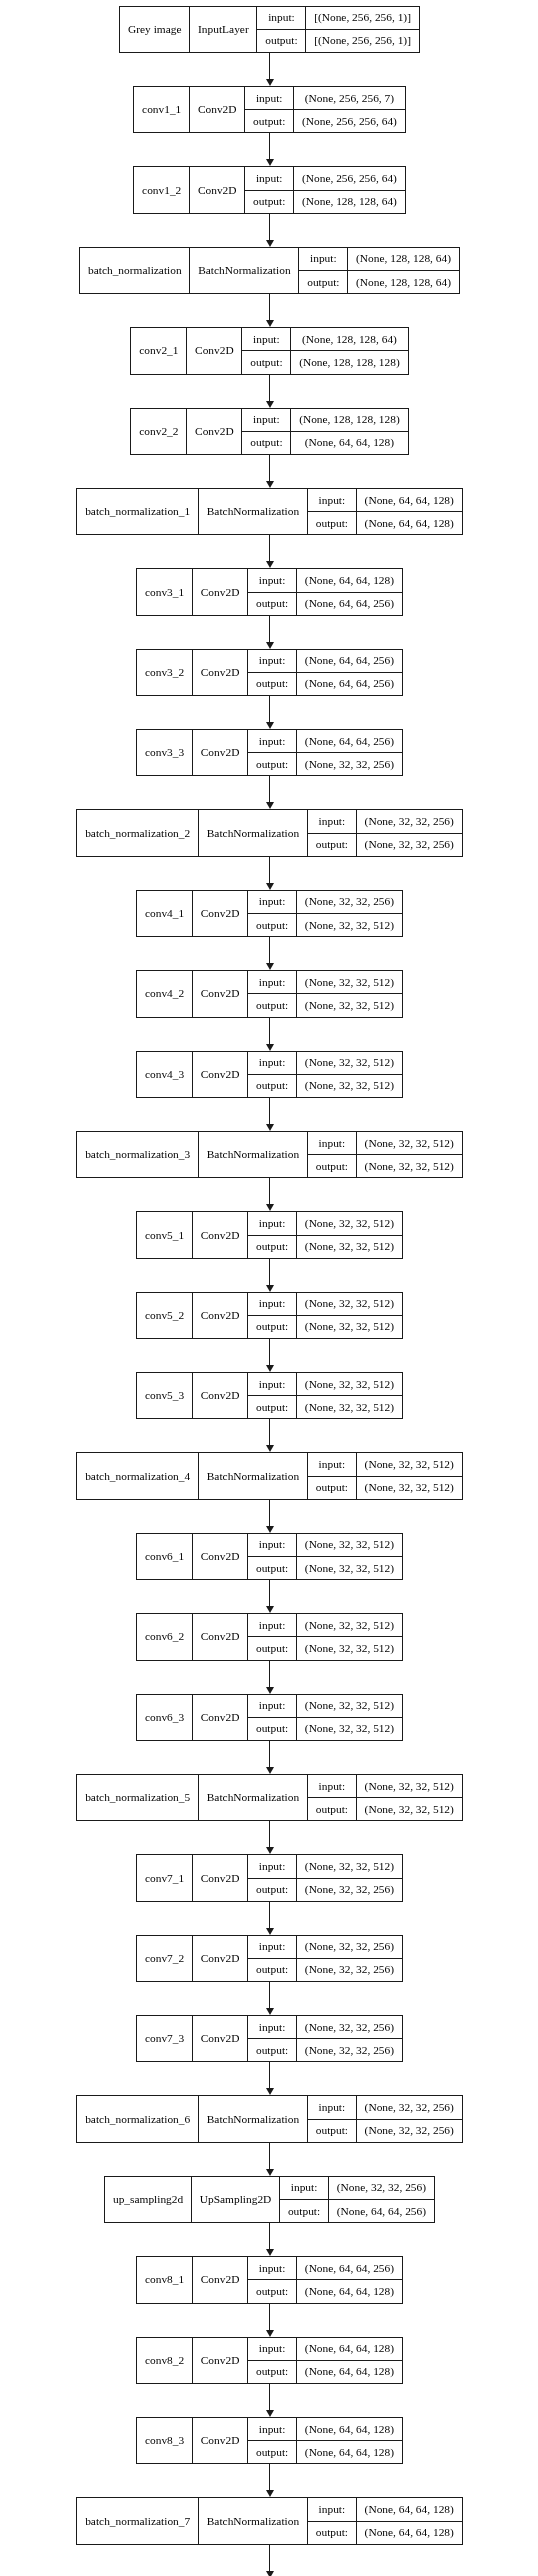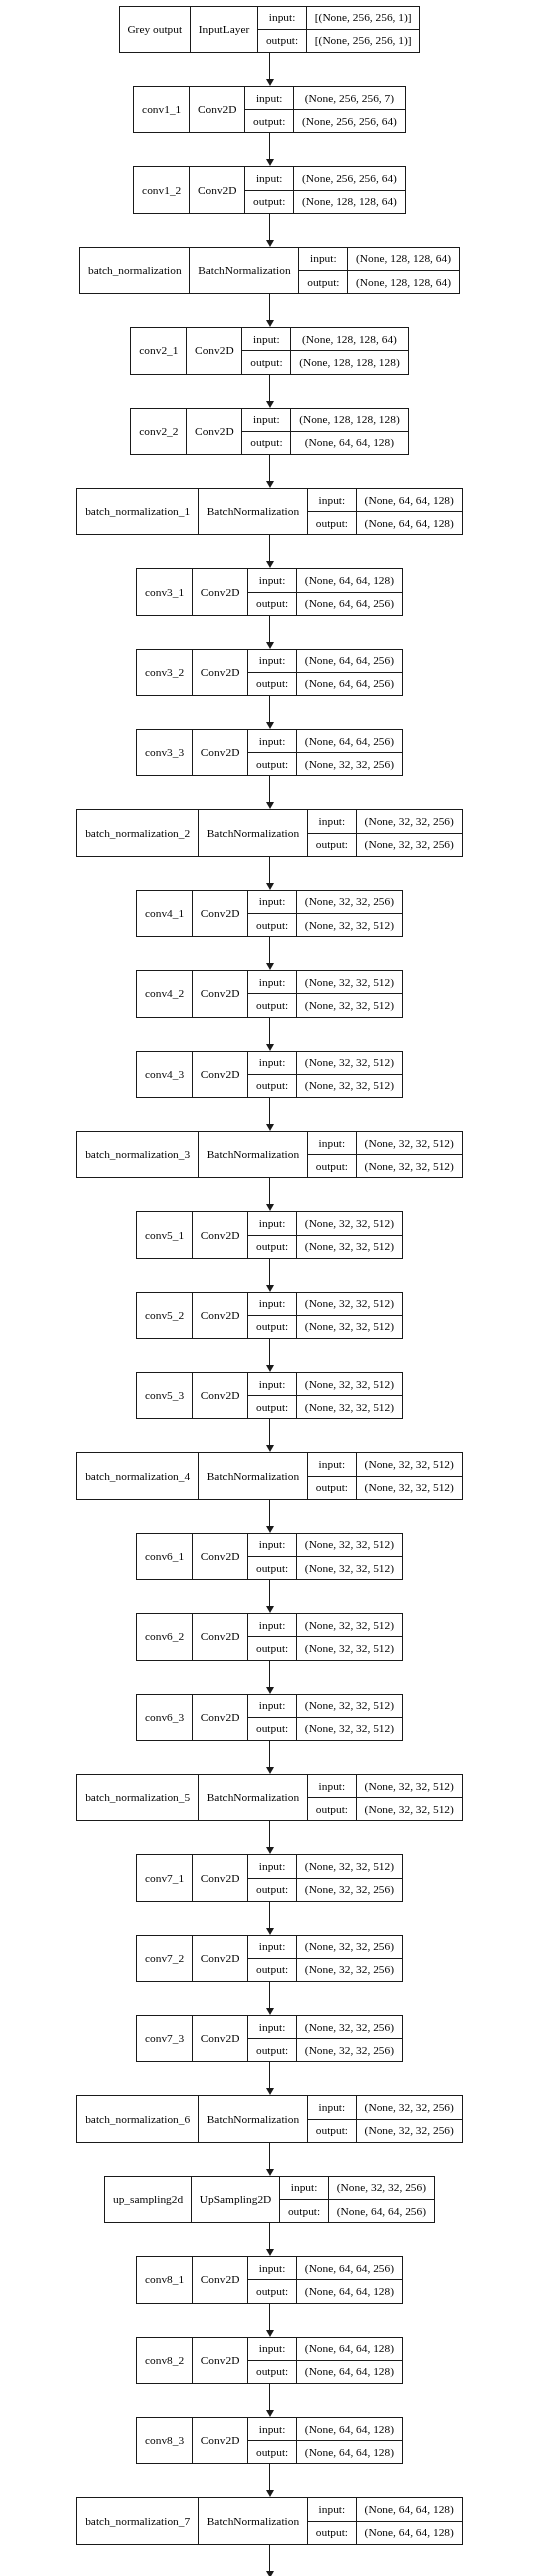--- a/index.html
+++ b/index.html
@@ -44,21 +44,21 @@
     border-top: 7.8px solid #1a1a1a;
   }
 </style>
 </head>
 <body>
 
 <div class="diagram" id="diagram-root">
   <table class="node">
     <tbody>
       <tr>
-        <td rowspan="2">Grey output</td>
+        <td rowspan="2">Grey image</td>
         <td rowspan="2">InputLayer</td>
         <td class="iolabel">input:</td>
         <td>[(None, 256, 256, 1)]</td>
       </tr>
       <tr>
         <td class="iolabel">output:</td>
         <td>[(None, 256, 256, 1)]</td>
       </tr>
     </tbody>
   </table>

